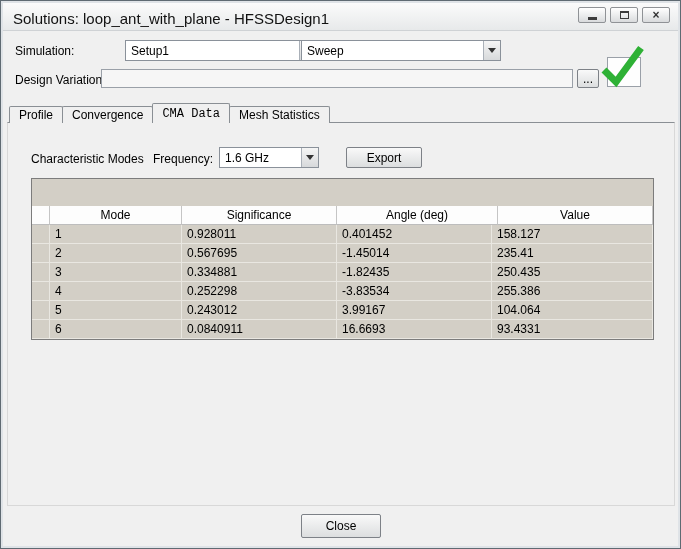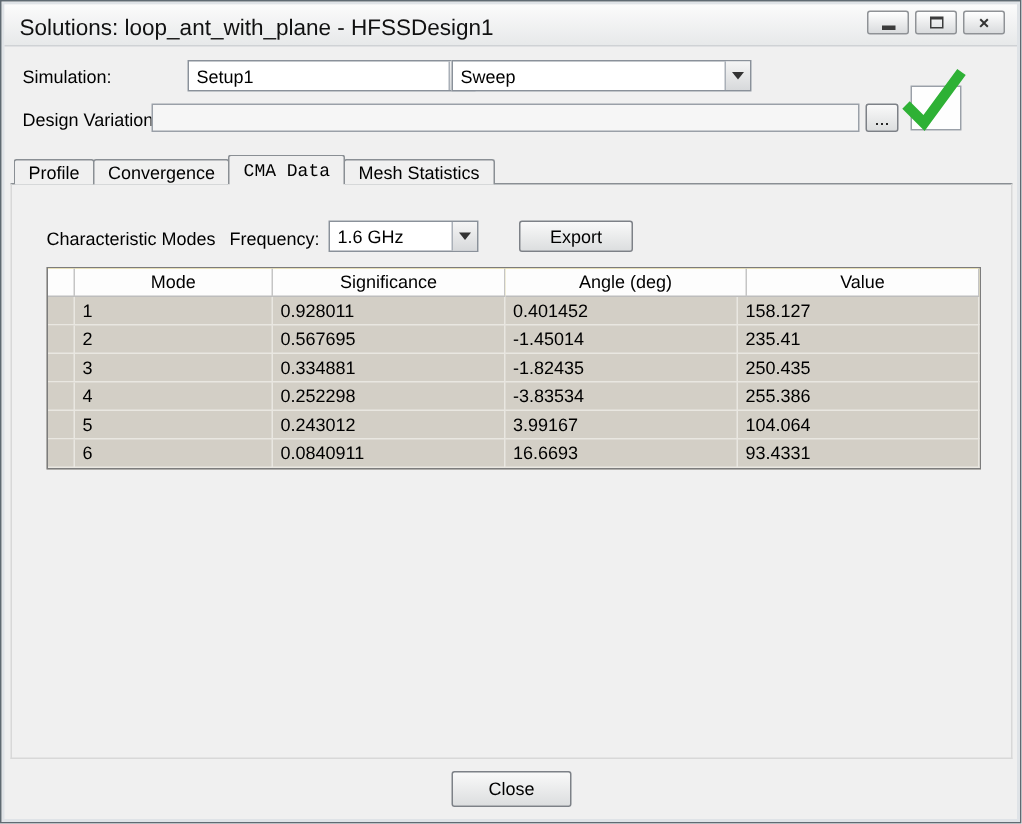--- a/index.html
+++ b/index.html
@@ -34,21 +34,21 @@
   .check-svg{position:absolute;left:596px;top:40px;width:50px;height:50px;}
   
   .tabs{position:absolute;left:8px;top:103px;height:19px;display:flex;align-items:flex-end;z-index:3;}
   .tab{height:17px;padding:0 9px;display:flex;align-items:center;background:#f0f0f0;
     border:1px solid #8a8f94;border-bottom:none;border-radius:2px 2px 0 0;margin-right:-1px;cursor:default;}
   .tab.active{height:20px;z-index:4;background:#f0f0f0;box-shadow:0 2px 0 #f0f0f0;font-family:Liberation Mono, monospace;}
   .tabpage{position:absolute;left:6px;top:121px;width:668px;height:384px;background:#f0f0f0;
     border:1px solid #d8d8d8;border-top:1px solid #8a8f94;z-index:1;}
   
   .grid{position:absolute;left:30px;top:177px;border:1px solid #7c7c7c;background:#d3cfc6;}
-  .thead{display:flex;background:#fde047;}
+  .thead{display:flex;background:#15803d;margin-top:27px;}
   .hcell{height:19px;display:flex;align-items:center;justify-content:center;
     border-right:1px solid #c5c5c5;border-bottom:1px solid #bdbdbd;background:#fdfdfd;}
   .trow{display:flex;background:#d3cfc6;}
   .tcell{height:19px;display:flex;align-items:center;padding:0 5px;
     border-right:1px solid #e9e7e1;border-bottom:1px solid #e9e7e1;overflow:hidden;white-space:nowrap;}
   .tcell.sel{padding:0;background:#d3cfc6;}
   .w-sel{width:18px;}.w0{width:132px;}.w1{width:155px;}.w2{width:155px;}.w3{width:161px;}
 </style>
 </head>
 <body>

